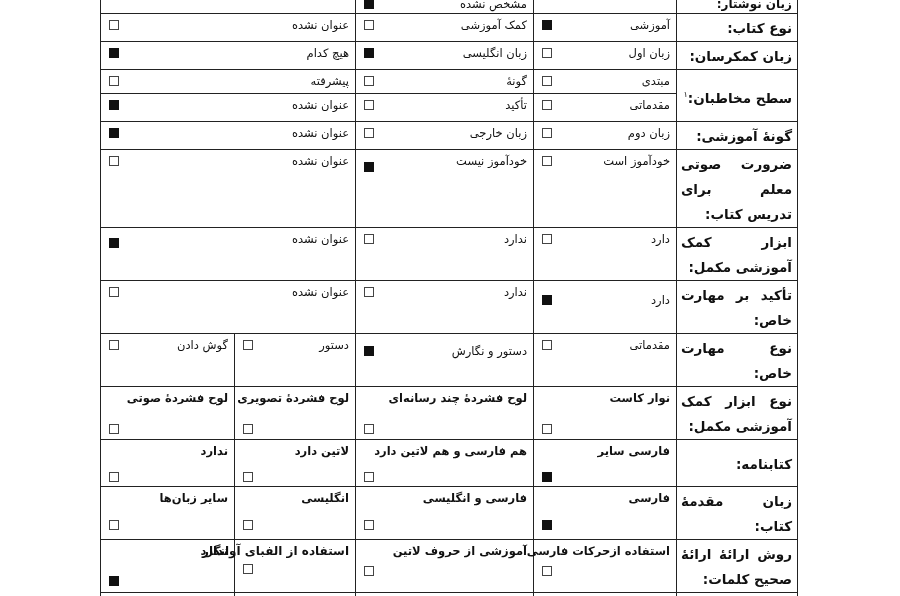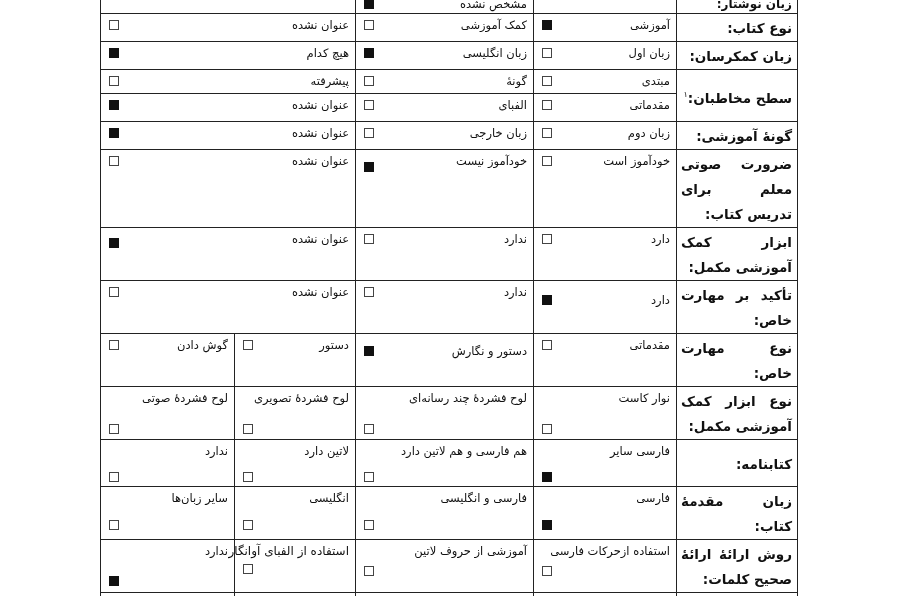--- a/index.html
+++ b/index.html
@@ -8,21 +8,21 @@
   #form-table { position: absolute; left: 100px; top: -8px; width: 697px;
                 border-collapse: collapse; direction: rtl; table-layout: fixed; }
   #form-table td { border: 1.5px solid #222; padding: 0; vertical-align: top;
                    position: relative; }
   td.lbl { font-weight: bold; font-size: 13.5px; line-height: 25px; padding: 2px 5px 0 4px !important;
            text-align: justify; vertical-align: middle !important; }
   td.lbl.top { vertical-align: top !important; }
   .opt { font-size: 11.5px; line-height: 15px; display: flex; justify-content: space-between;
          align-items: flex-start; padding: 4px 6px 0 8px; }
   .opt .txt { white-space: nowrap; }
-  .opt.stack { display: block; position: relative; height: 100%; }
+  .opt.stack { display: block; position: relative; height: 100%; font-weight: bold; }
   .opt.stack .txt { display: block; text-align: right; }
   .opt.stack .cb { position: absolute; left: 8px; bottom: 4px; }
   .cb { display: inline-block; width: 8px; height: 8px; border: 1px solid #444;
         background: #fff; margin-top: 2px; flex: 0 0 auto; }
   .cb.checked { background: #111; border-color: #111; }
   sup { font-size: 8px; font-weight: normal; }
 </style>
 </head>
 <body>
 
@@ -120,21 +120,21 @@
     </tr>
     <tr style="height:28px">
       <td>
           <div class="opt">
             <span class="txt">مقدماتی</span>
             <span class="cb"></span>
           </div>
         </td>
       <td>
           <div class="opt">
-            <span class="txt">الفبای</span>
+            <span class="txt">تأکید</span>
             <span class="cb"></span>
           </div>
         </td>
       <td colspan="2">
           <div class="opt">
             <span class="txt">عنوان نشده</span>
             <span class="cb checked"></span>
           </div>
         </td>
     </tr>

